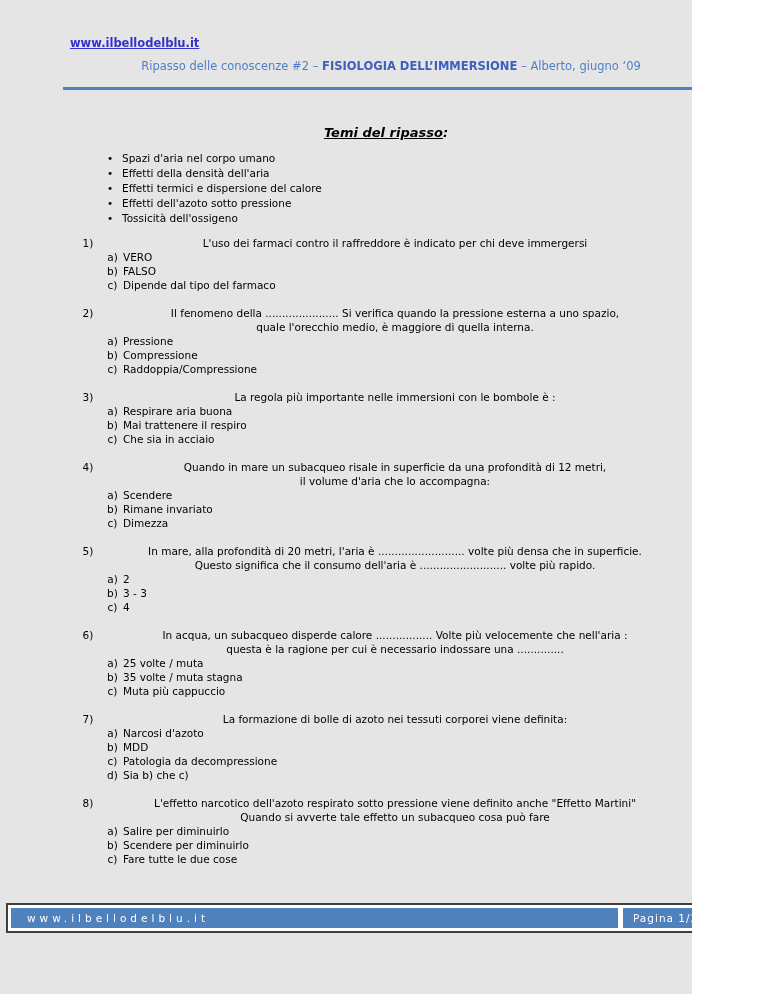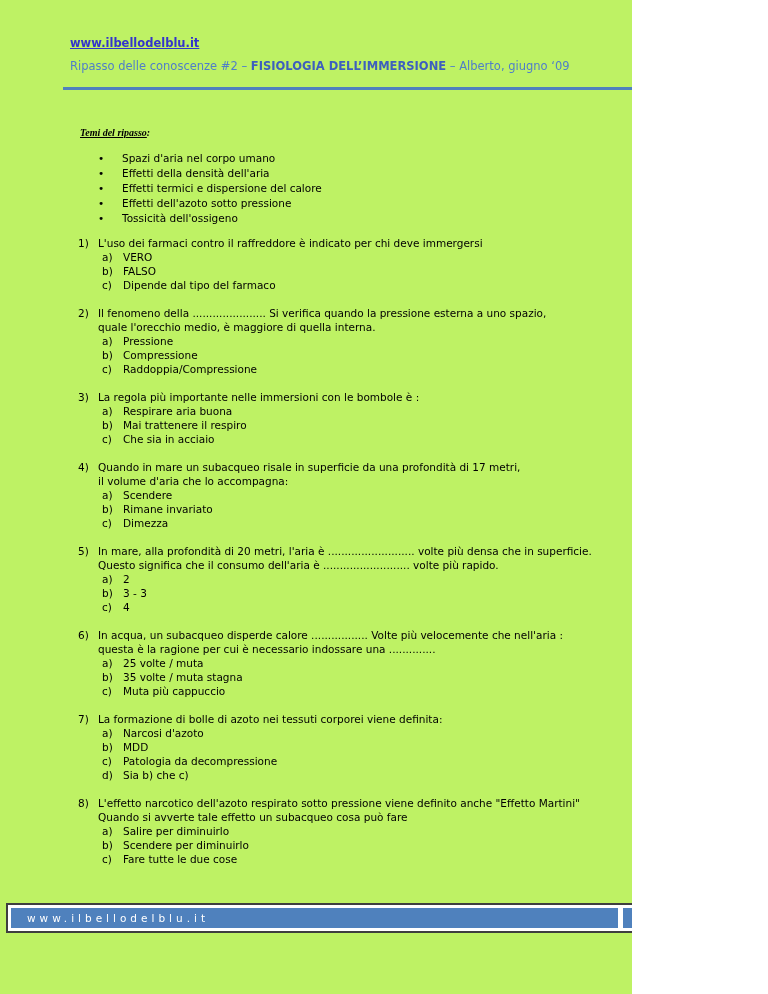--- a/index.html
+++ b/index.html
@@ -1,37 +1,38 @@
 <!DOCTYPE html>
 <html style="--accent-blue: #4F81BD; --link-blue: #3333CC; --header-text-blue: #4F7EC9; --header-bold-blue: #3D5FBE;"><head>
 <meta charset="utf-8">
 <style>
   * { box-sizing: border-box; }
   html, body { margin: 0; padding: 0; }
   body { width: 768px; height: 994px; background: #ffffff; }
   .page {
-    position: relative; width: 632px; height: 994px; overflow: hidden;
-    background: #bef264; color: #000;
+    position: relative; width: 692px; height: 994px; overflow: hidden;
+    background: #e5e5e5; color: #000;
     font-family: "DejaVu Sans", "Liberation Sans", sans-serif;
+    text-align: center;
   }
 
   
   .header {
     position: absolute; top: 36px; left: 63px; width: 649px;
     padding-bottom: 13px; border-bottom: 3px solid var(--accent-blue, #4F81BD);
     font-size: 11.5px; line-height: 15px;
   }
   .header > div, .header > a { margin-left: 7px; display: block; }
   .site-link { color: var(--link-blue, #3333CC); text-decoration: underline; font-weight: bold; width: max-content; }
   .title-line, .subtitle { color: var(--header-text-blue, #4F7EC9); margin-top: 8px; }
   .title-line strong { color: var(--header-bold-blue, #3D5FBE); }
 
   
   .content { position: absolute; top: 126px; left: 0; right: 0; font-size: 10.5px; }
-  .temi-heading { margin-left: 80px; font-size: 10px; font-weight: bold; font-style: italic; line-height: 14px; font-family: Liberation Serif, serif; }
+  .temi-heading { margin-left: 80px; font-size: 13px; font-weight: bold; font-style: italic; line-height: 14px; }
   .temi-label { text-decoration: underline; }
   .topics { margin: 11px 0 0 98px; }
   .topic-row { display: flex; line-height: 15px; }
   .topic-bullet { width: 24px; flex-shrink: 0; }
   .questions { margin-top: 10px; }
   .question { margin-bottom: 14px; }
   .q-line { display: flex; line-height: 14px; margin-left: 78px; }
   .q-num { width: 20px; flex-shrink: 0; }
   .q-text { flex: 1; white-space: pre-line; }
   .opt { display: flex; line-height: 14px; margin-left: 102px; }
@@ -145,21 +146,21 @@
           </div>
         <div class="opt">
             <span class="opt-letter">c)</span>
             <span>Che sia in acciaio</span>
           </div>
       </div>
 
       <div class="question">
         <div class="q-line">
             <span class="q-num">4)</span>
-            <span class="q-text">Quando in mare un subacqueo risale in superficie da una profondità di 17 metri,
+            <span class="q-text">Quando in mare un subacqueo risale in superficie da una profondità di 12 metri,
 il volume d'aria che lo accompagna:</span>
           </div>
         <div class="opt">
             <span class="opt-letter">a)</span>
             <span>Scendere</span>
           </div>
         <div class="opt">
             <span class="opt-letter">b)</span>
             <span>Rimane invariato</span>
           </div>

